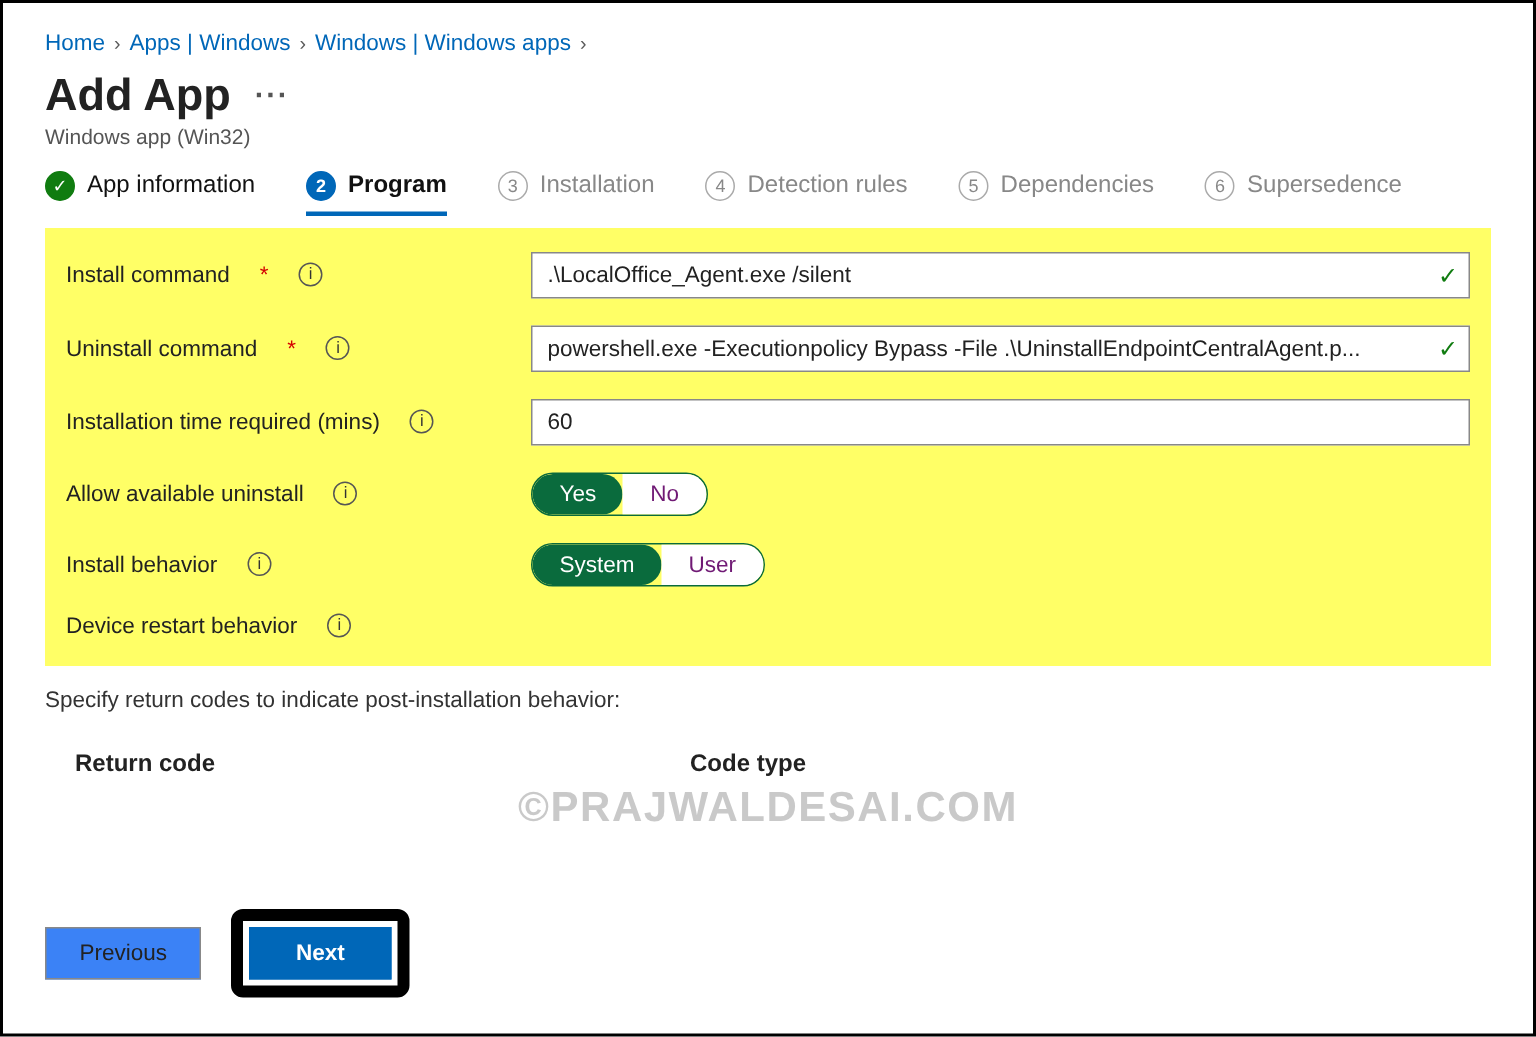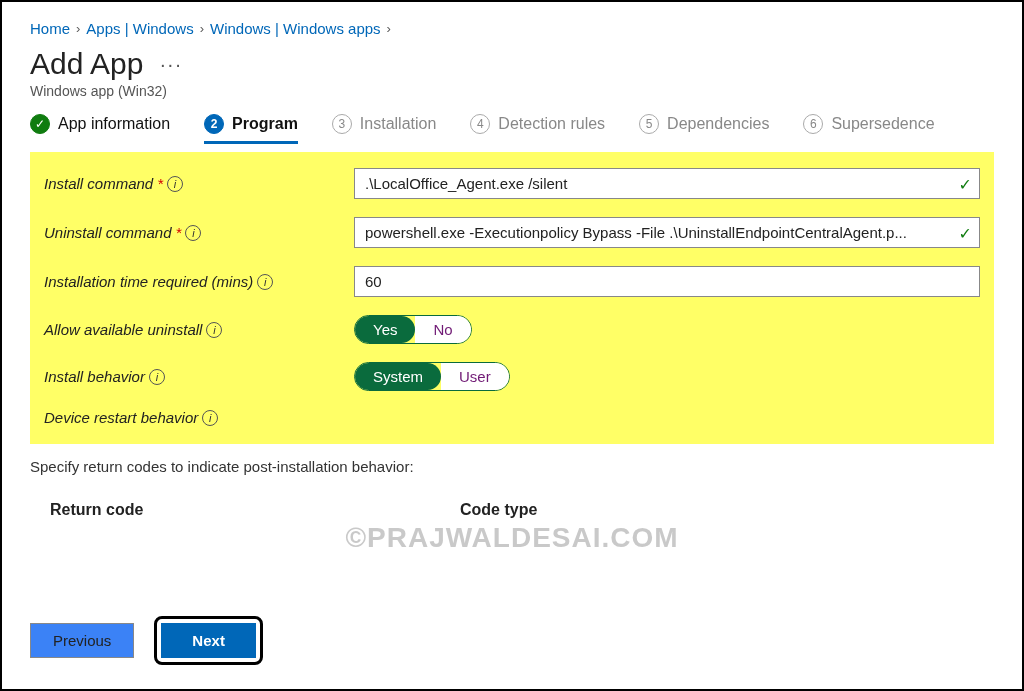--- a/index.html
+++ b/index.html
@@ -4,42 +4,42 @@
 <style>
   * { box-sizing: border-box; margin: 0; padding: 0; font-family: "Segoe UI", Arial, sans-serif; }
   body { background: #fff; width: 1024px; height: 691px; border: 2px solid #000; overflow: hidden; position: relative; }
   .content { padding: 18px 28px 0 28px; }
 
   
   .breadcrumb { font-size: 15px; color: #0067b8; display: flex; align-items: center; gap: 6px; flex-wrap: wrap; }
   .breadcrumb a { color: #0067b8; text-decoration: none; cursor: pointer; }
   .bc-sep { color: #5b5b5b; font-size: 13px; }
 
-  h1.title { font-size: 30px; font-weight: 400; color: #222; margin-top: 10px; display: flex; align-items: center; }
+  h1.title { font-size: 30px; font-weight: 700; color: #222; margin-top: 10px; display: flex; align-items: center; }
   .dots { font-size: 20px; color: #555; margin-left: 16px; letter-spacing: 1px; cursor: pointer; }
   .subtitle { font-size: 14px; color: #555; margin-top: 2px; }
 
   
   .wizard { display: flex; align-items: flex-end; gap: 34px; margin-top: 15px; border-bottom: 0; }
   .wstep { display: flex; align-items: center; gap: 8px; font-size: 16px; color: #888; padding-bottom: 8px; position: relative; cursor: pointer; }
   .wstep .circ { width: 20px; height: 20px; border-radius: 50%; border: 1px solid #aaa; display: flex; align-items: center; justify-content: center; font-size: 12px; color: #888; background:#fff;}
   .wstep.done .circ { background: #107c10; border-color: #107c10; color: #fff; }
   .wstep.done { color: #111; }
   .wstep.active { color: #111; font-weight: 600; }
   .wstep.active::after { content:""; position:absolute; left:0; right:0; bottom:-2px; height:3px; background:#0067b8; }
   .wstep.active .circ { background:#0067b8; border-color:#0067b8; color:#fff; font-weight:600; }
   .checkglyph::before { content: "✓"; font-size: 12px; }
 
   .instr { font-size: 14.5px; color: #333; margin-top: 18px; }
 
   
   .formzone { background: #ffff66; padding: 16px 14px 18px 14px; margin-top: 10px; }
   .row { display:flex; align-items:center; margin-bottom: 18px; }
   .row:last-child { margin-bottom: 0; }
-  .lbl { width: 310px; font-size: 15px; color:#222; display:flex; align-items:flex-end; gap:4px;font-style:italic; }
+  .lbl { width: 310px; font-size: 15px; color:#222; display:flex; align-items:flex-start; gap:20px; }
   .req { color: #d40000; }
   .infoicon { display:inline-flex; width:16px; height:16px; border:1px solid #555; border-radius:50%; align-items:center; justify-content:center; font-size:11px; color:#333; cursor: default; }
   .controls { flex:1; }
 
   .textinput { width:100%; border:1px solid #888; background:#fff; font-size:15px; padding: 6px 30px 6px 10px; color:#222; outline:none; }
   .input-wrap { position:relative; }
   .tick { position:absolute; right:8px; top:50%; transform:translateY(-50%); color:#107c10; font-size:16px; }
 
   
   .pill { display:inline-flex; border:1px solid #0a6b3d; border-radius: 24px; overflow:hidden; }
@@ -58,21 +58,21 @@
   .col2 { flex:1; }
 
   
   .watermark { position:absolute; top: 520px; left: 0; right:0; text-align:center; font-size:28px; font-weight:700; color: rgba(100,100,100,0.35); letter-spacing: 1px; pointer-events:none; }
 
   
   .footer { position:absolute; left:28px; bottom:24px; display:flex; gap:20px; align-items:center; }
   .btn { font-size:15px; padding:8px 22px; cursor:pointer; }
   .btn-secondary { background:#3b82f6; border:1px solid #888; color:#222; }
   .btn-primary { background:#0067b8; border:1px solid #0067b8; color:#fff; font-weight:600; padding:8px 30px; }
-  .next-ring { border:3px solid #000000; border-radius:8px; padding:4px; }
+  .next-ring { border:8px solid #000000; border-radius:8px; padding:4px; }
 </style>
 </head>
 <body>
 
 <div class="content">
 
   <div class="breadcrumb">
     <a>Home</a>
     <span class="bc-sep">›</span>
     <a>Apps | Windows</a>

